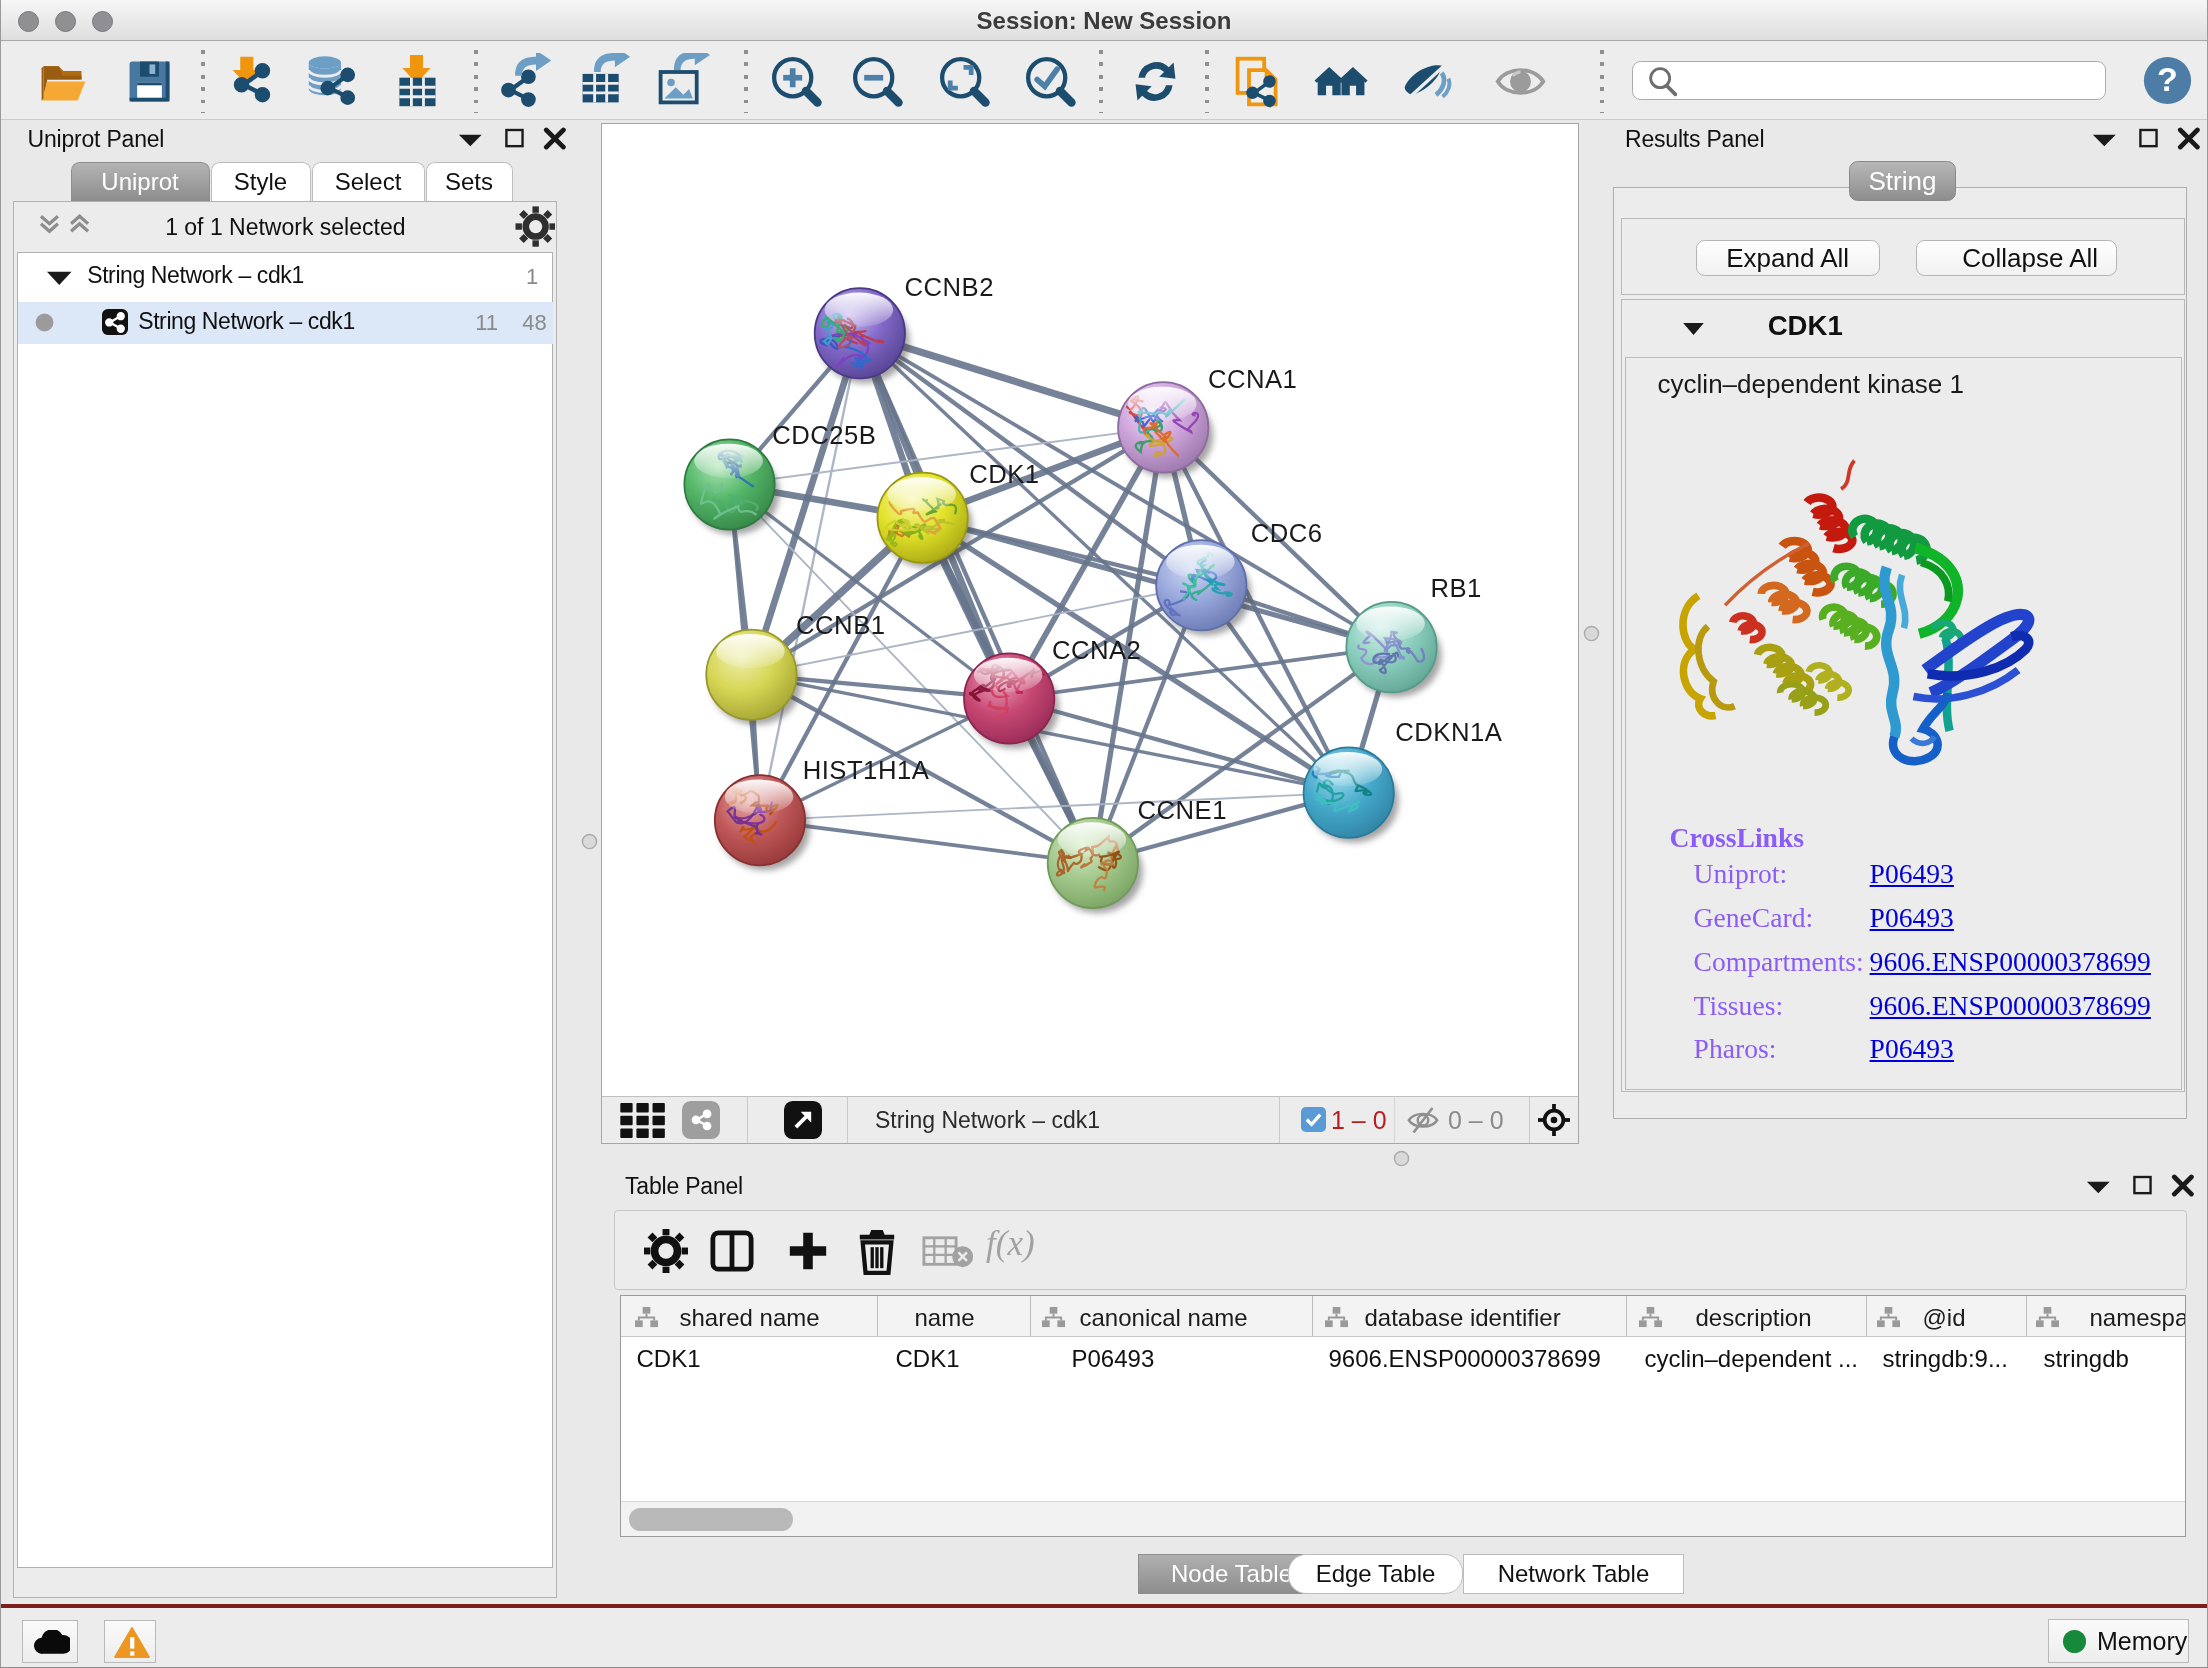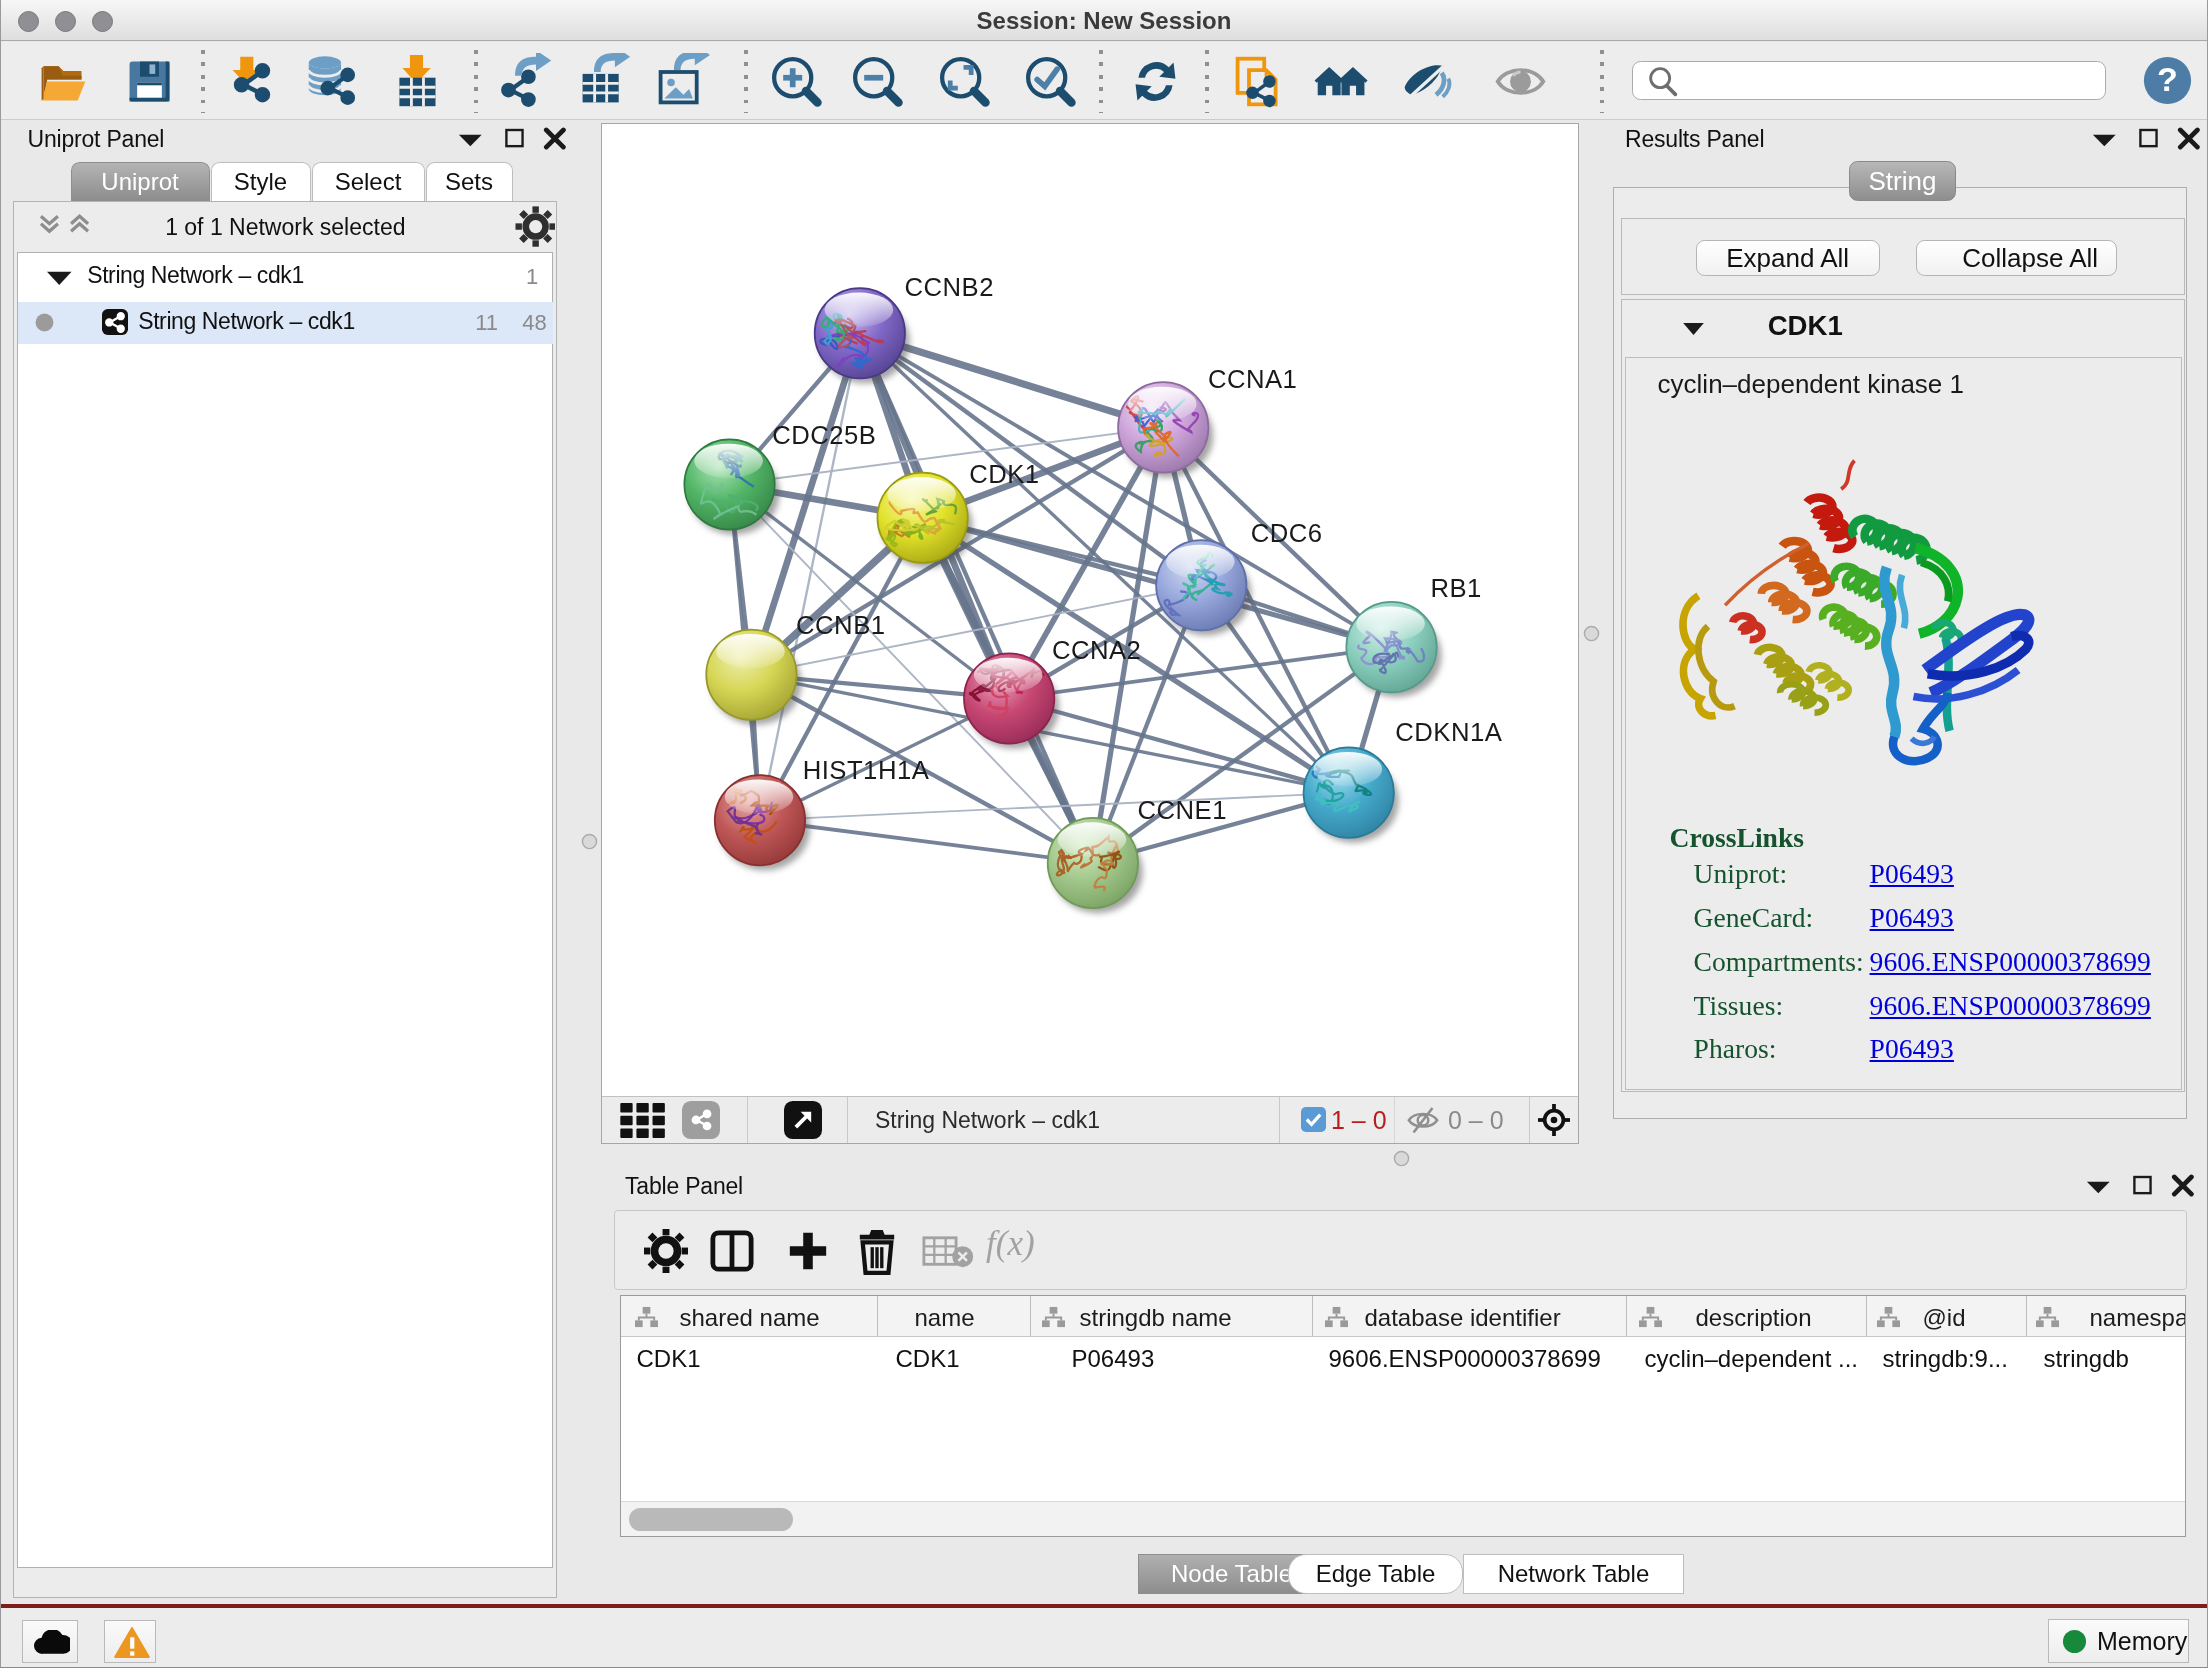--- a/index.html
+++ b/index.html
@@ -28,21 +28,21 @@
 
 #netview { position:absolute; left:601px; top:1.9px; width:978px; height:1021px; overflow:hidden; background:#ffffff; border:1px solid #a6a6a6; }
 #netbar { position:absolute; left:0px; bottom:0px; width:976px; height:47px; background:#ececec; border-top:1px solid #c0c0c0; }
 .nbsep { position:absolute; top:0; height:47px; width:0; border-left:1px solid #c9c9c9; }
 
 #rpanel { position:absolute; left:1583px; top:0px; width:616px; height:1036px; }
 #rbox { position:absolute; left:30px; top:66px; width:574px; height:932px; border:1px solid #aeaeae; background:#ececec; }
 #stringtab { position:absolute; left:266px; top:40px; width:107px; height:40px; border-radius:8.6px; background:linear-gradient(#b7b7b7,#8e8e8e); border:1px solid #898989; color:#fff; font-size:26px; text-align:center; line-height:38px; }
 .rinner { position:absolute; border:1px solid #b9b9b9; background:#ececec; }
 .rbtn { position:absolute; top:21px; height:36px; background:linear-gradient(#ffffff,#f1f1f1); border:1px solid #b4b4b4; border-radius:8.6px; font-size:26px; color:#111; text-align:center; line-height:34px; }
-.xlabel { position:absolute; font-family:"Liberation Serif", serif; font-size:27.6px; color:#14532d; }
+.xlabel { position:absolute; font-family:"Liberation Serif", serif; font-size:27.6px; color:#8b5cf6; }
 .xlink { position:absolute; font-family:"Liberation Serif", serif; font-size:27.6px; color:#0000dd; text-decoration:underline; }
 
 #tpanel { position:absolute; left:590px; top:1044px; width:1609px; height:433px; }
 #ttoolbar { position:absolute; left:24px; top:45px; width:1573px; height:80px; background:#ececec; border:1px solid #c6c6c6; border-radius:3.8px; }
 #ttable { position:absolute; left:29.5px; top:130px; width:1566px; height:242px; background:#ffffff; border:1px solid #9a9a9a; overflow:hidden; }
 #thead { position:absolute; left:0; top:0; width:1565px; height:41px; background:#f3f3f3; border-bottom:1px solid #c6c6c6; }
 .thsep { position:absolute; top:0; height:40px; width:0; border-left:1px solid #bdbdbd; }
 .thtxt { position:absolute; top:7.6px; font-size:24px; color:#1c1c1c; }
 .tdtxt { position:absolute; top:49px; font-size:24px; color:#111; }
 #tscroll { position:absolute; left:0px; bottom:0px; width:1565px; height:35px; background:#f2f2f2; border-top:1px solid #d9d9d9; }
@@ -779,21 +779,21 @@
           <svg style="position:absolute;left:420px;top:9.5px" width="25" height="23" viewBox="0 0 26 24">
             <g fill="#9a9a9a">
               <rect x="9" y="1" width="8" height="7"></rect>
               <rect x="1" y="15" width="8" height="7"></rect>
               <rect x="17" y="15" width="8" height="7"></rect>
             </g>
             <g stroke="#9a9a9a" stroke-width="2" fill="none">
               <path d="M13 8 L13 12 M5 15 L5 12 L21 12 L21 15"></path>
             </g>
           </svg>
-          <div class="thtxt" style="left:459px">stringdb name</div>
+          <div class="thtxt" style="left:459px">canonical name</div>
           <svg style="position:absolute;left:703px;top:9.5px" width="25" height="23" viewBox="0 0 26 24">
             <g fill="#9a9a9a">
               <rect x="9" y="1" width="8" height="7"></rect>
               <rect x="1" y="15" width="8" height="7"></rect>
               <rect x="17" y="15" width="8" height="7"></rect>
             </g>
             <g stroke="#9a9a9a" stroke-width="2" fill="none">
               <path d="M13 8 L13 12 M5 15 L5 12 L21 12 L21 15"></path>
             </g>
           </svg>

